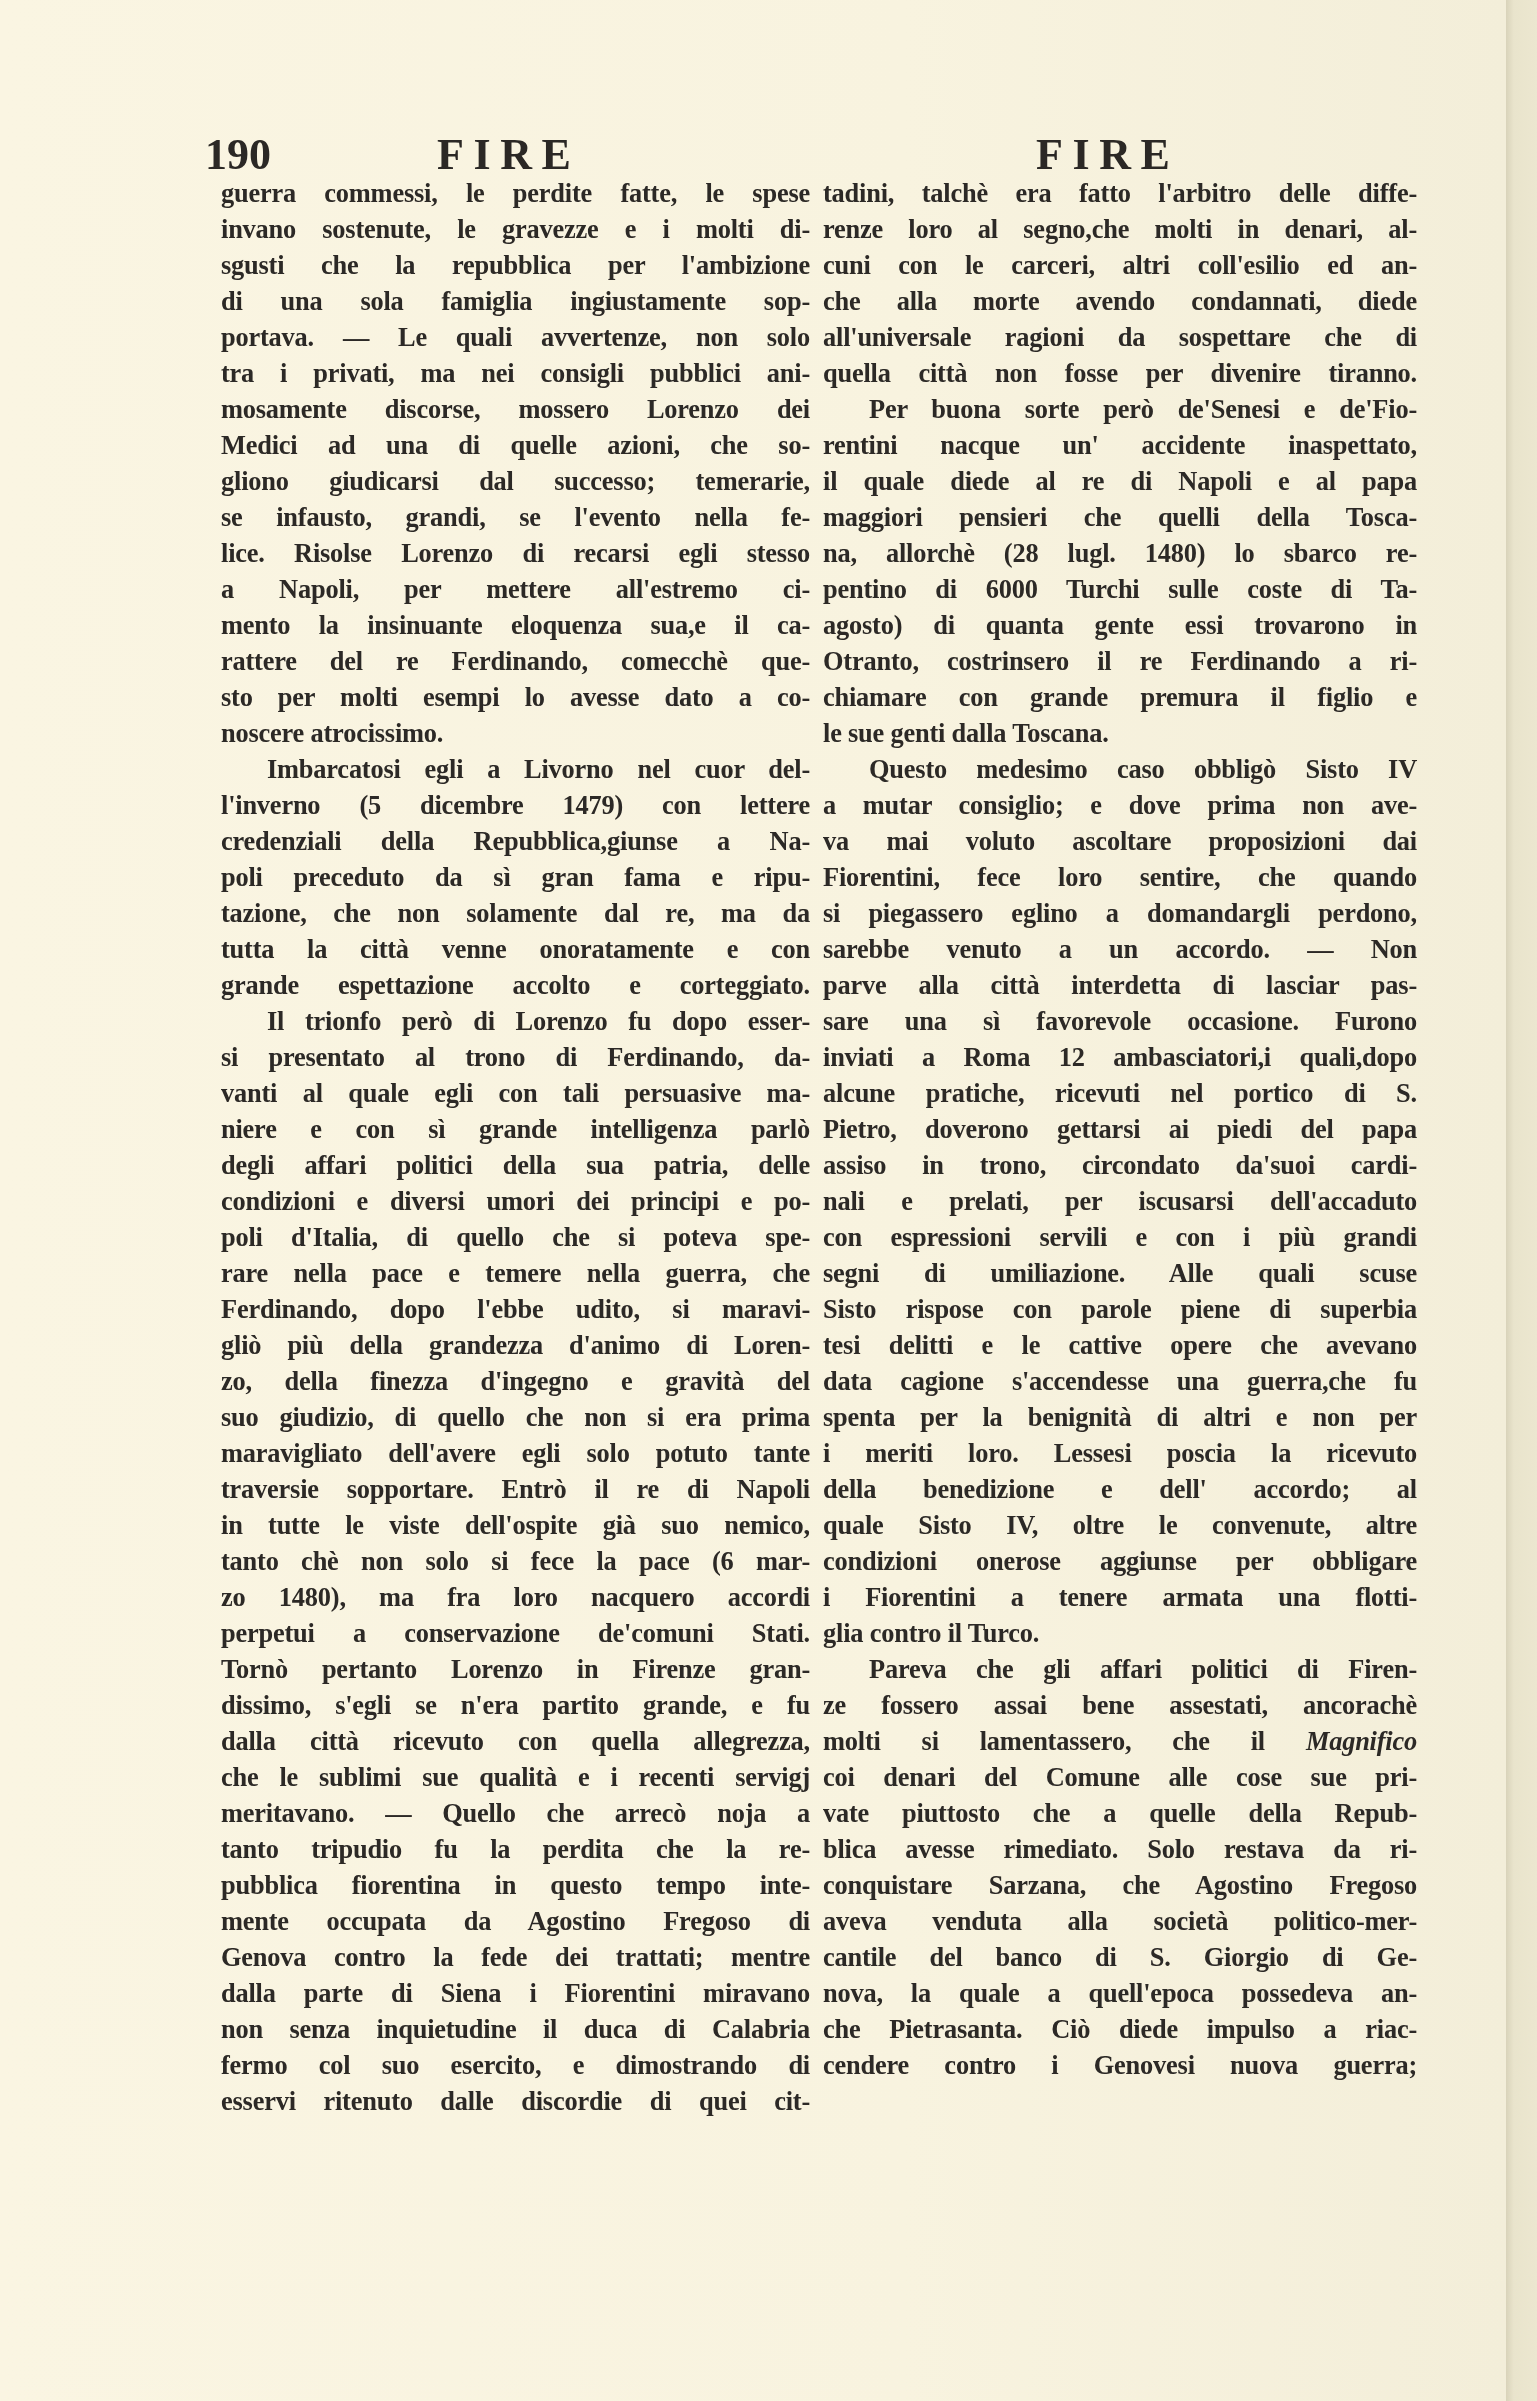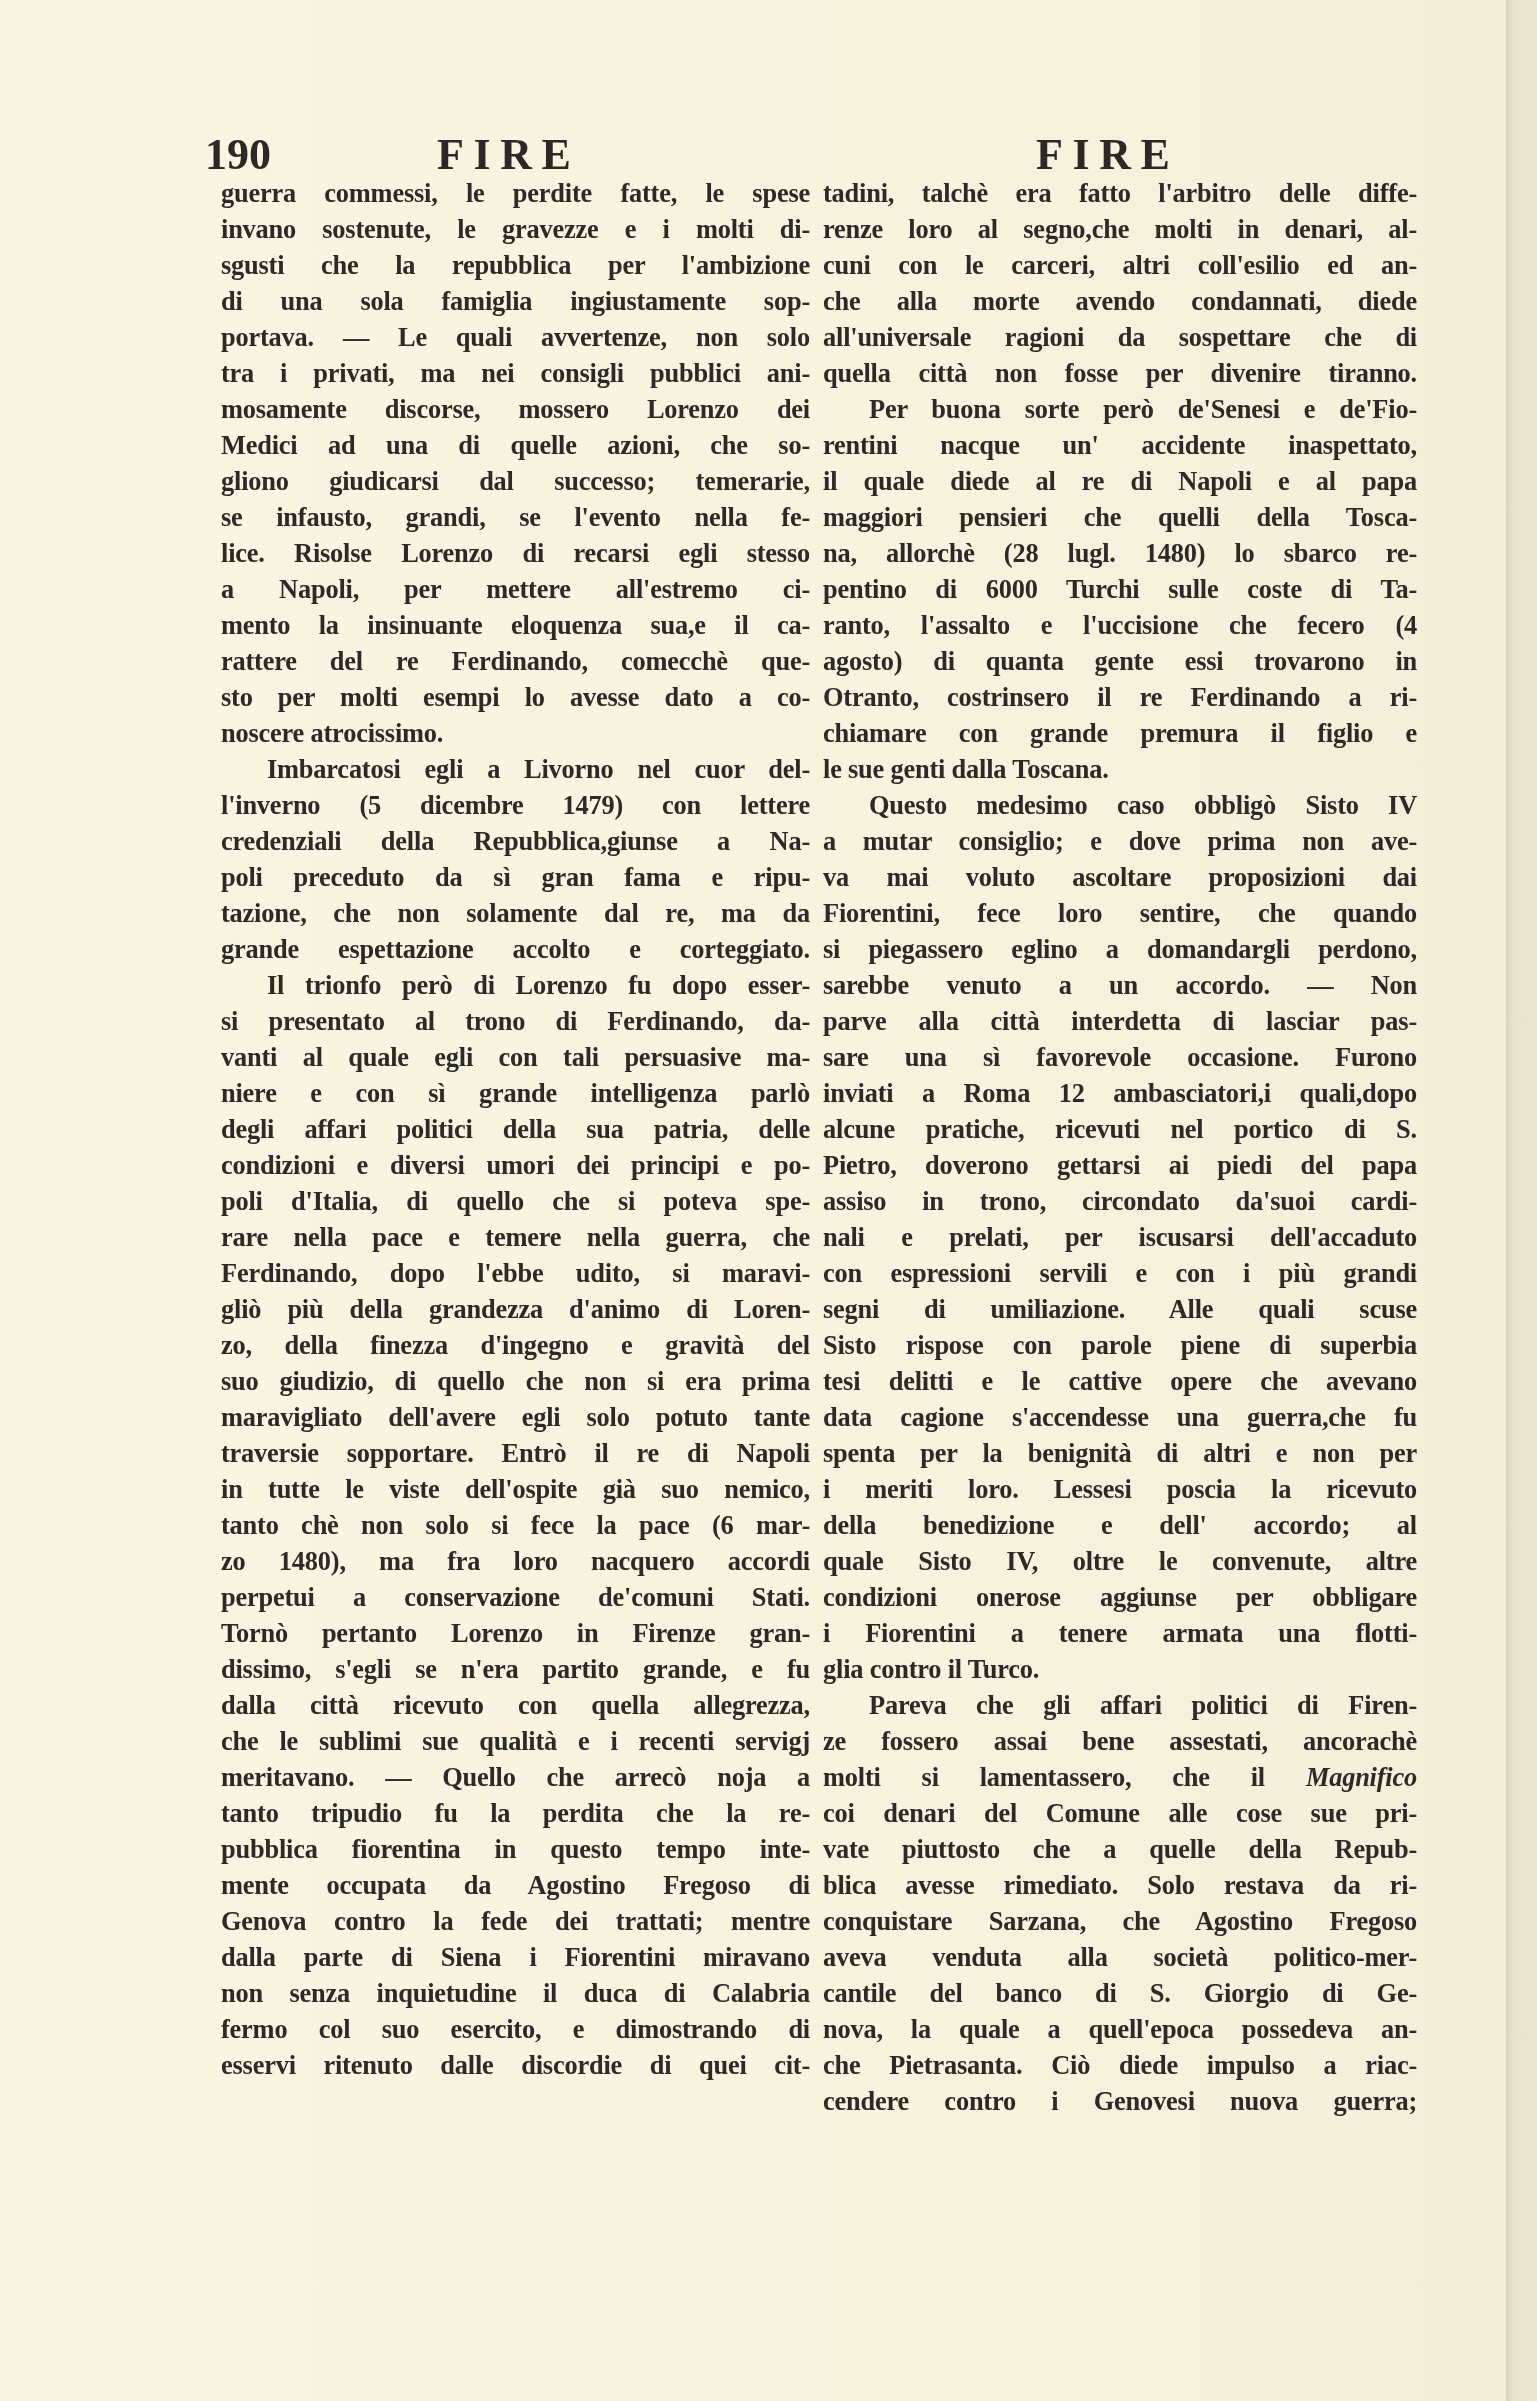--- a/index.html
+++ b/index.html
@@ -69,20 +69,21 @@
   <span class="line">a Napoli, per mettere all'estremo ci-</span>
   <span class="line">mento la insinuante eloquenza sua,e il ca-</span>
   <span class="line">rattere del re Ferdinando, comecchè que-</span>
   <span class="line">sto per molti esempi lo avesse dato a co-</span>
   <span class="line last">noscere atrocissimo.</span>
   <span class="line indent">Imbarcatosi egli a Livorno nel cuor del-</span>
   <span class="line">l'inverno (5 dicembre 1479) con lettere</span>
   <span class="line">credenziali della Repubblica,giunse a Na-</span>
   <span class="line">poli preceduto da sì gran fama e ripu-</span>
   <span class="line">tazione, che non solamente dal re, ma da</span>
+  <span class="line">tutta la città venne onoratamente e con</span>
   <span class="line">grande espettazione accolto e corteggiato.</span>
   <span class="line indent">Il trionfo però di Lorenzo fu dopo esser-</span>
   <span class="line">si presentato al trono di Ferdinando, da-</span>
   <span class="line">vanti al quale egli con tali persuasive ma-</span>
   <span class="line">niere e con sì grande intelligenza parlò</span>
   <span class="line">degli affari politici della sua patria, delle</span>
   <span class="line">condizioni e diversi umori dei principi e po-</span>
   <span class="line">poli d'Italia, di quello che si poteva spe-</span>
   <span class="line">rare nella pace e temere nella guerra, che</span>
   <span class="line">Ferdinando, dopo l'ebbe udito, si maravi-</span>
@@ -116,21 +117,20 @@
   <span class="line">cuni con le carceri, altri coll'esilio ed an-</span>
   <span class="line">che alla morte avendo condannati, diede</span>
   <span class="line">all'universale ragioni da sospettare che di</span>
   <span class="line">quella città non fosse per divenire tiranno.</span>
   <span class="line indent">Per buona sorte però de'Senesi e de'Fio-</span>
   <span class="line">rentini nacque un' accidente inaspettato,</span>
   <span class="line">il quale diede al re di Napoli e al papa</span>
   <span class="line">maggiori pensieri che quelli della Tosca-</span>
   <span class="line">na, allorchè (28 lugl. 1480) lo sbarco re-</span>
   <span class="line">pentino di 6000 Turchi sulle coste di Ta-</span>
-  <span class="line">ranto, l'assalto e l'uccisione che fecero (4</span>
   <span class="line">agosto) di quanta gente essi trovarono in</span>
   <span class="line">Otranto, costrinsero il re Ferdinando a ri-</span>
   <span class="line">chiamare con grande premura il figlio e</span>
   <span class="line last">le sue genti dalla Toscana.</span>
   <span class="line indent">Questo medesimo caso obbligò Sisto IV</span>
   <span class="line">a mutar consiglio; e dove prima non ave-</span>
   <span class="line">va mai voluto ascoltare proposizioni dai</span>
   <span class="line">Fiorentini, fece loro sentire, che quando</span>
   <span class="line">si piegassero eglino a domandargli perdono,</span>
   <span class="line">sarebbe venuto a un accordo. — Non</span>

